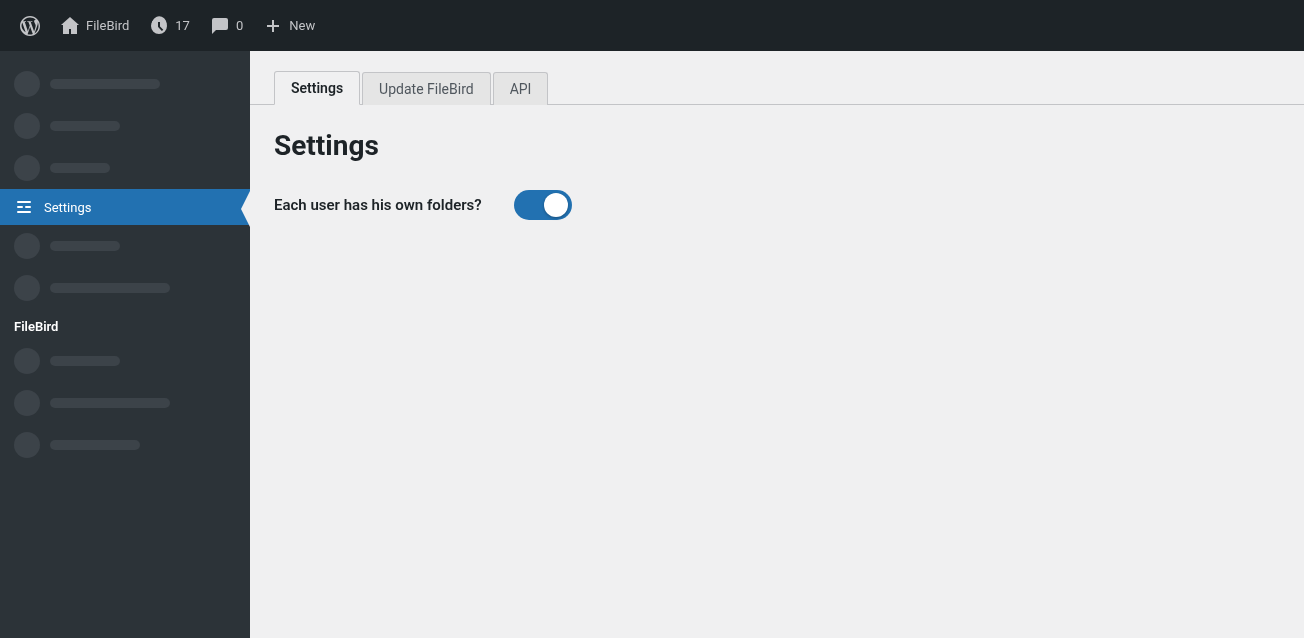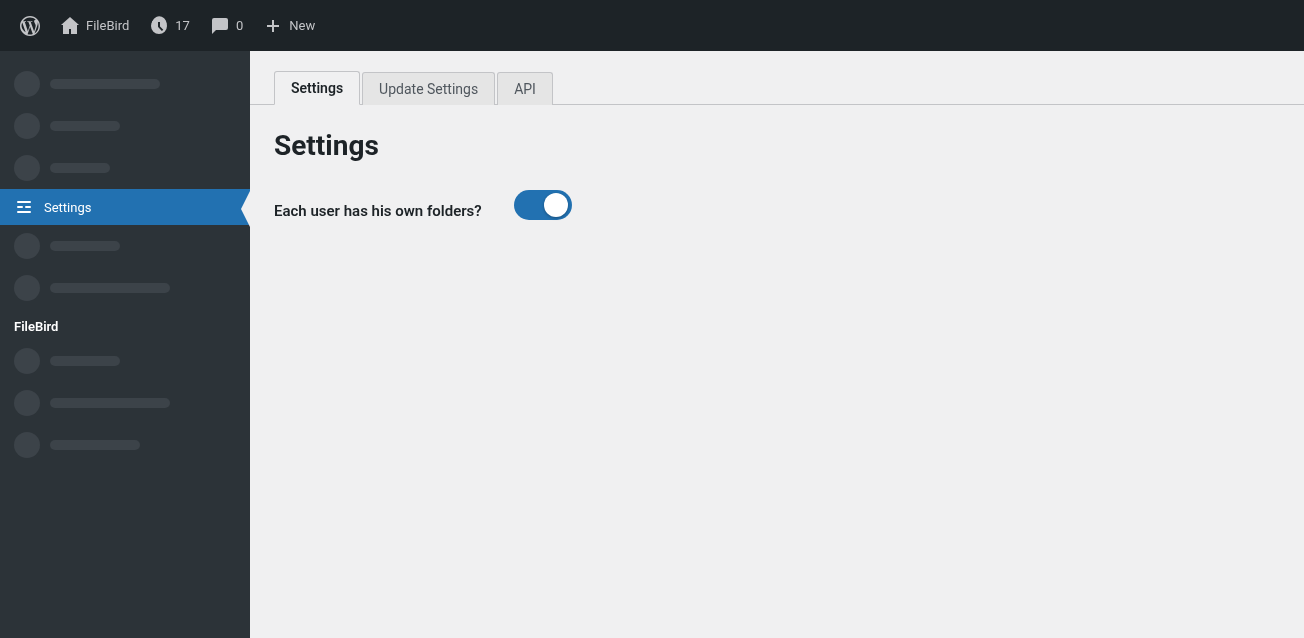--- a/index.html
+++ b/index.html
@@ -142,21 +142,21 @@
     .settings-title {
       font-size: 28px;
       font-weight: 700;
       color: #1d2327;
       margin-bottom: 28px;
     }
 
     
     .setting-row {
       display: flex;
-      align-items: flex-end;
+      align-items: center;
       gap: 32px;
       margin-bottom: 20px;
     }
     .setting-label {
       font-size: 15px;
       font-weight: 600;
       color: #1d2327;
     }
 
     
@@ -271,21 +271,21 @@
     <div class="sidebar-item">
       <div class="sidebar-dot"></div>
       <div class="sidebar-label-bar" style="width:90px;"></div>
     </div>
   </div>
 
   <div class="content-area">
 
     <div class="tabs-bar">
       <div class="tab active">Settings</div>
-      <div class="tab">Update Settings</div>
+      <div class="tab">Update FileBird</div>
       <div class="tab">API</div>
     </div>
 
     <div class="settings-content">
       <h1 class="settings-title">Settings</h1>
 
       <div class="setting-row">
         <span class="setting-label">Each user has his own folders?</span>
         <div class="toggle-wrapper">
           <div class="toggle-track">

